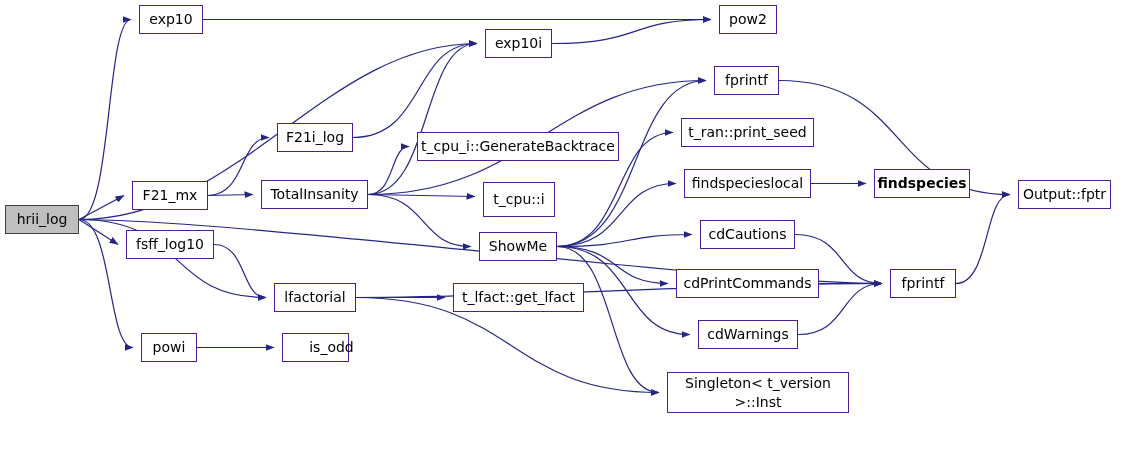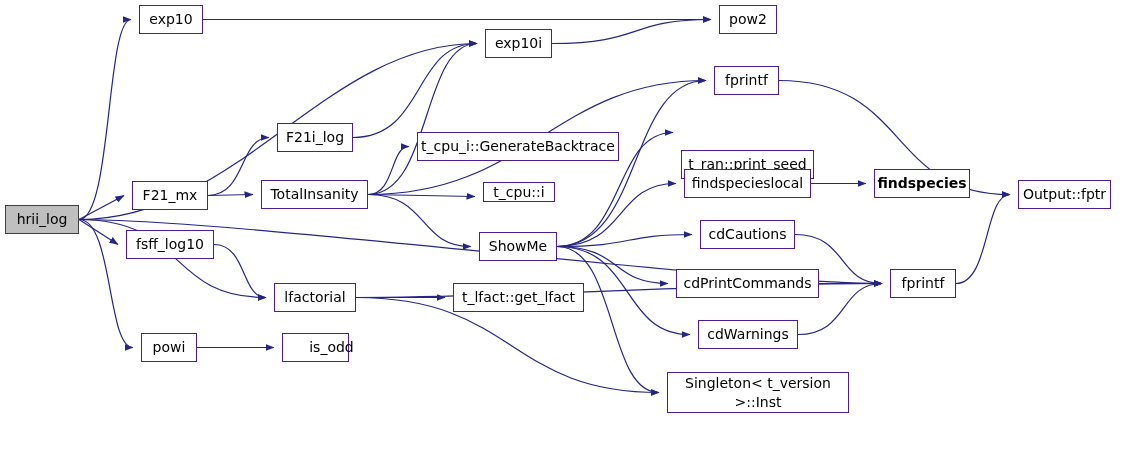--- a/index.html
+++ b/index.html
@@ -83,26 +83,26 @@
     <div class="node" style="left: 139px; top: 5px; width: 64px; height: 29px;">exp10</div>
     <div class="node" style="left: 132px; top: 181px; width: 76px; height: 29px;">F21_mx</div>
     <div class="node" style="left: 126px; top: 230px; width: 88px; height: 29px;">fsff_log10</div>
     <div class="node" style="left: 141px; top: 333px; width: 56px; height: 29px;">powi</div>
     <div class="node" style="left: 277px; top: 123px; width: 76px; height: 29px;">F21i_log</div>
     <div class="node" style="left: 261px; top: 180px; width: 107px; height: 29px;">TotalInsanity</div>
     <div class="node" style="left: 274px; top: 283px; width: 82px; height: 29px;">lfactorial</div>
     <div class="node" style="left: 282px; top: 333px; width: 67px; height: 29px; padding-left: 32px;">is_odd</div>
     <div class="node" style="left: 485px; top: 29px; width: 67px; height: 29px;">exp10i</div>
     <div class="node" style="left: 417px; top: 132px; width: 202px; height: 29px;">t_cpu_i::GenerateBacktrace</div>
-    <div class="node" style="left: 483px; top: 182px; width: 72px; height: 20px;">t_cpu::i</div>
+    <div class="node" style="left: 483px; top: 182px; width: 72px; height: 35px;">t_cpu::i</div>
     <div class="node" style="left: 479px; top: 232px; width: 78px; height: 29px;">ShowMe</div>
     <div class="node" style="left: 453px; top: 283px; width: 131px; height: 29px;">t_lfact::get_lfact</div>
     <div class="node" style="left: 719px; top: 5px; width: 58px; height: 29px;">pow2</div>
     <div class="node" style="left: 714px; top: 66px; width: 65px; height: 29px;">fprintf</div>
-    <div class="node" style="left: 681px; top: 118px; width: 133px; height: 29px; margin-top: 32px;">t_ran::print_seed</div>
+    <div class="node" style="left: 681px; top: 118px; width: 133px; height: 29px;">t_ran::print_seed</div>
     <div class="node" style="left: 684px; top: 169px; width: 127px; height: 29px;">findspecieslocal</div>
     <div class="node" style="left: 700px; top: 220px; width: 95px; height: 29px;">cdCautions</div>
     <div class="node" style="left: 676px; top: 269px; width: 143px; height: 29px; text-align: right;">cdPrintCommands</div>
     <div class="node" style="left: 698px; top: 320px; width: 100px; height: 29px;">cdWarnings</div>
     <div class="node two-line" style="left: 667px; top: 372px; width: 182px; height: 41px;">Singleton&lt; t_version
 &gt;::Inst</div>
     <div class="node" style="left: 874px; top: 169px; width: 96px; height: 29px; font-weight: bold;">findspecies</div>
     <div class="node" style="left: 890px; top: 269px; width: 66px; height: 29px;">fprintf</div>
     <div class="node" style="left: 1018px; top: 180px; width: 93px; height: 29px;">Output::fptr</div>
   </div>

